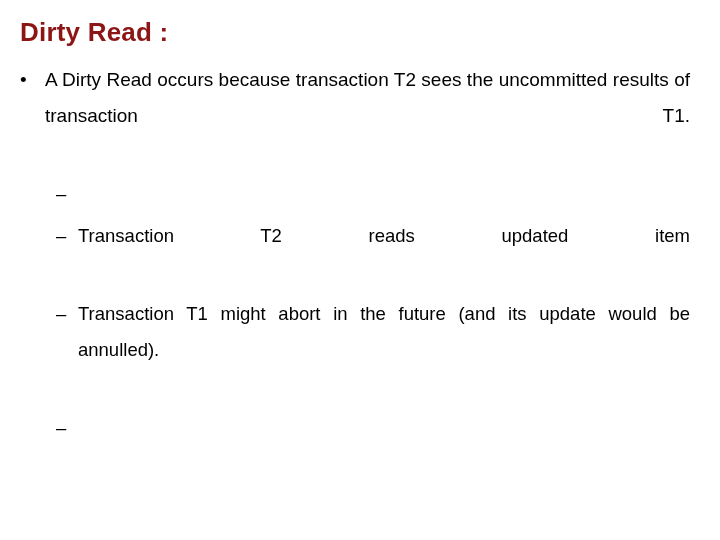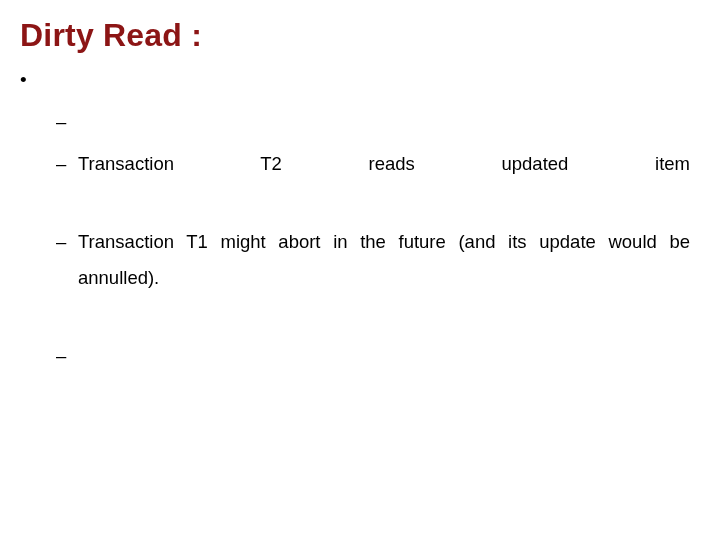--- a/index.html
+++ b/index.html
@@ -23,21 +23,21 @@
     width:720px;
     height:540px;
     background:#ffffff;
   }
 
   
   .slide-title {
     position:absolute;
     left:20px;
     top:17px;
-    font-size:32px;
+    font-size:26px;
     font-weight:bold;
     letter-spacing:0.2px;
     color:#8C1515;
     white-space:nowrap;
   }
 
   
   .body-block {
     position:absolute;
     left:0;
@@ -96,20 +96,21 @@
 <body>
 
 <div class="slide" style="background: rgb(255, 255, 255);">
 
   <div class="slide-title" style="color: rgb(140, 21, 21);">Dirty Read :</div>
 
   <div class="body-block">
 
     <div class="lvl1">
       <span class="marker">•</span>
+      <span>A Dirty Read occurs because transaction T2 sees the uncommitted results of transaction T1.</span>
     </div>
 
     <div class="lvl2">
       <span class="marker">–</span>
     </div>
 
     <div class="lvl2">
       <span class="marker">–</span>
       <span>Transaction T2 reads updated item</span>
     </div>

